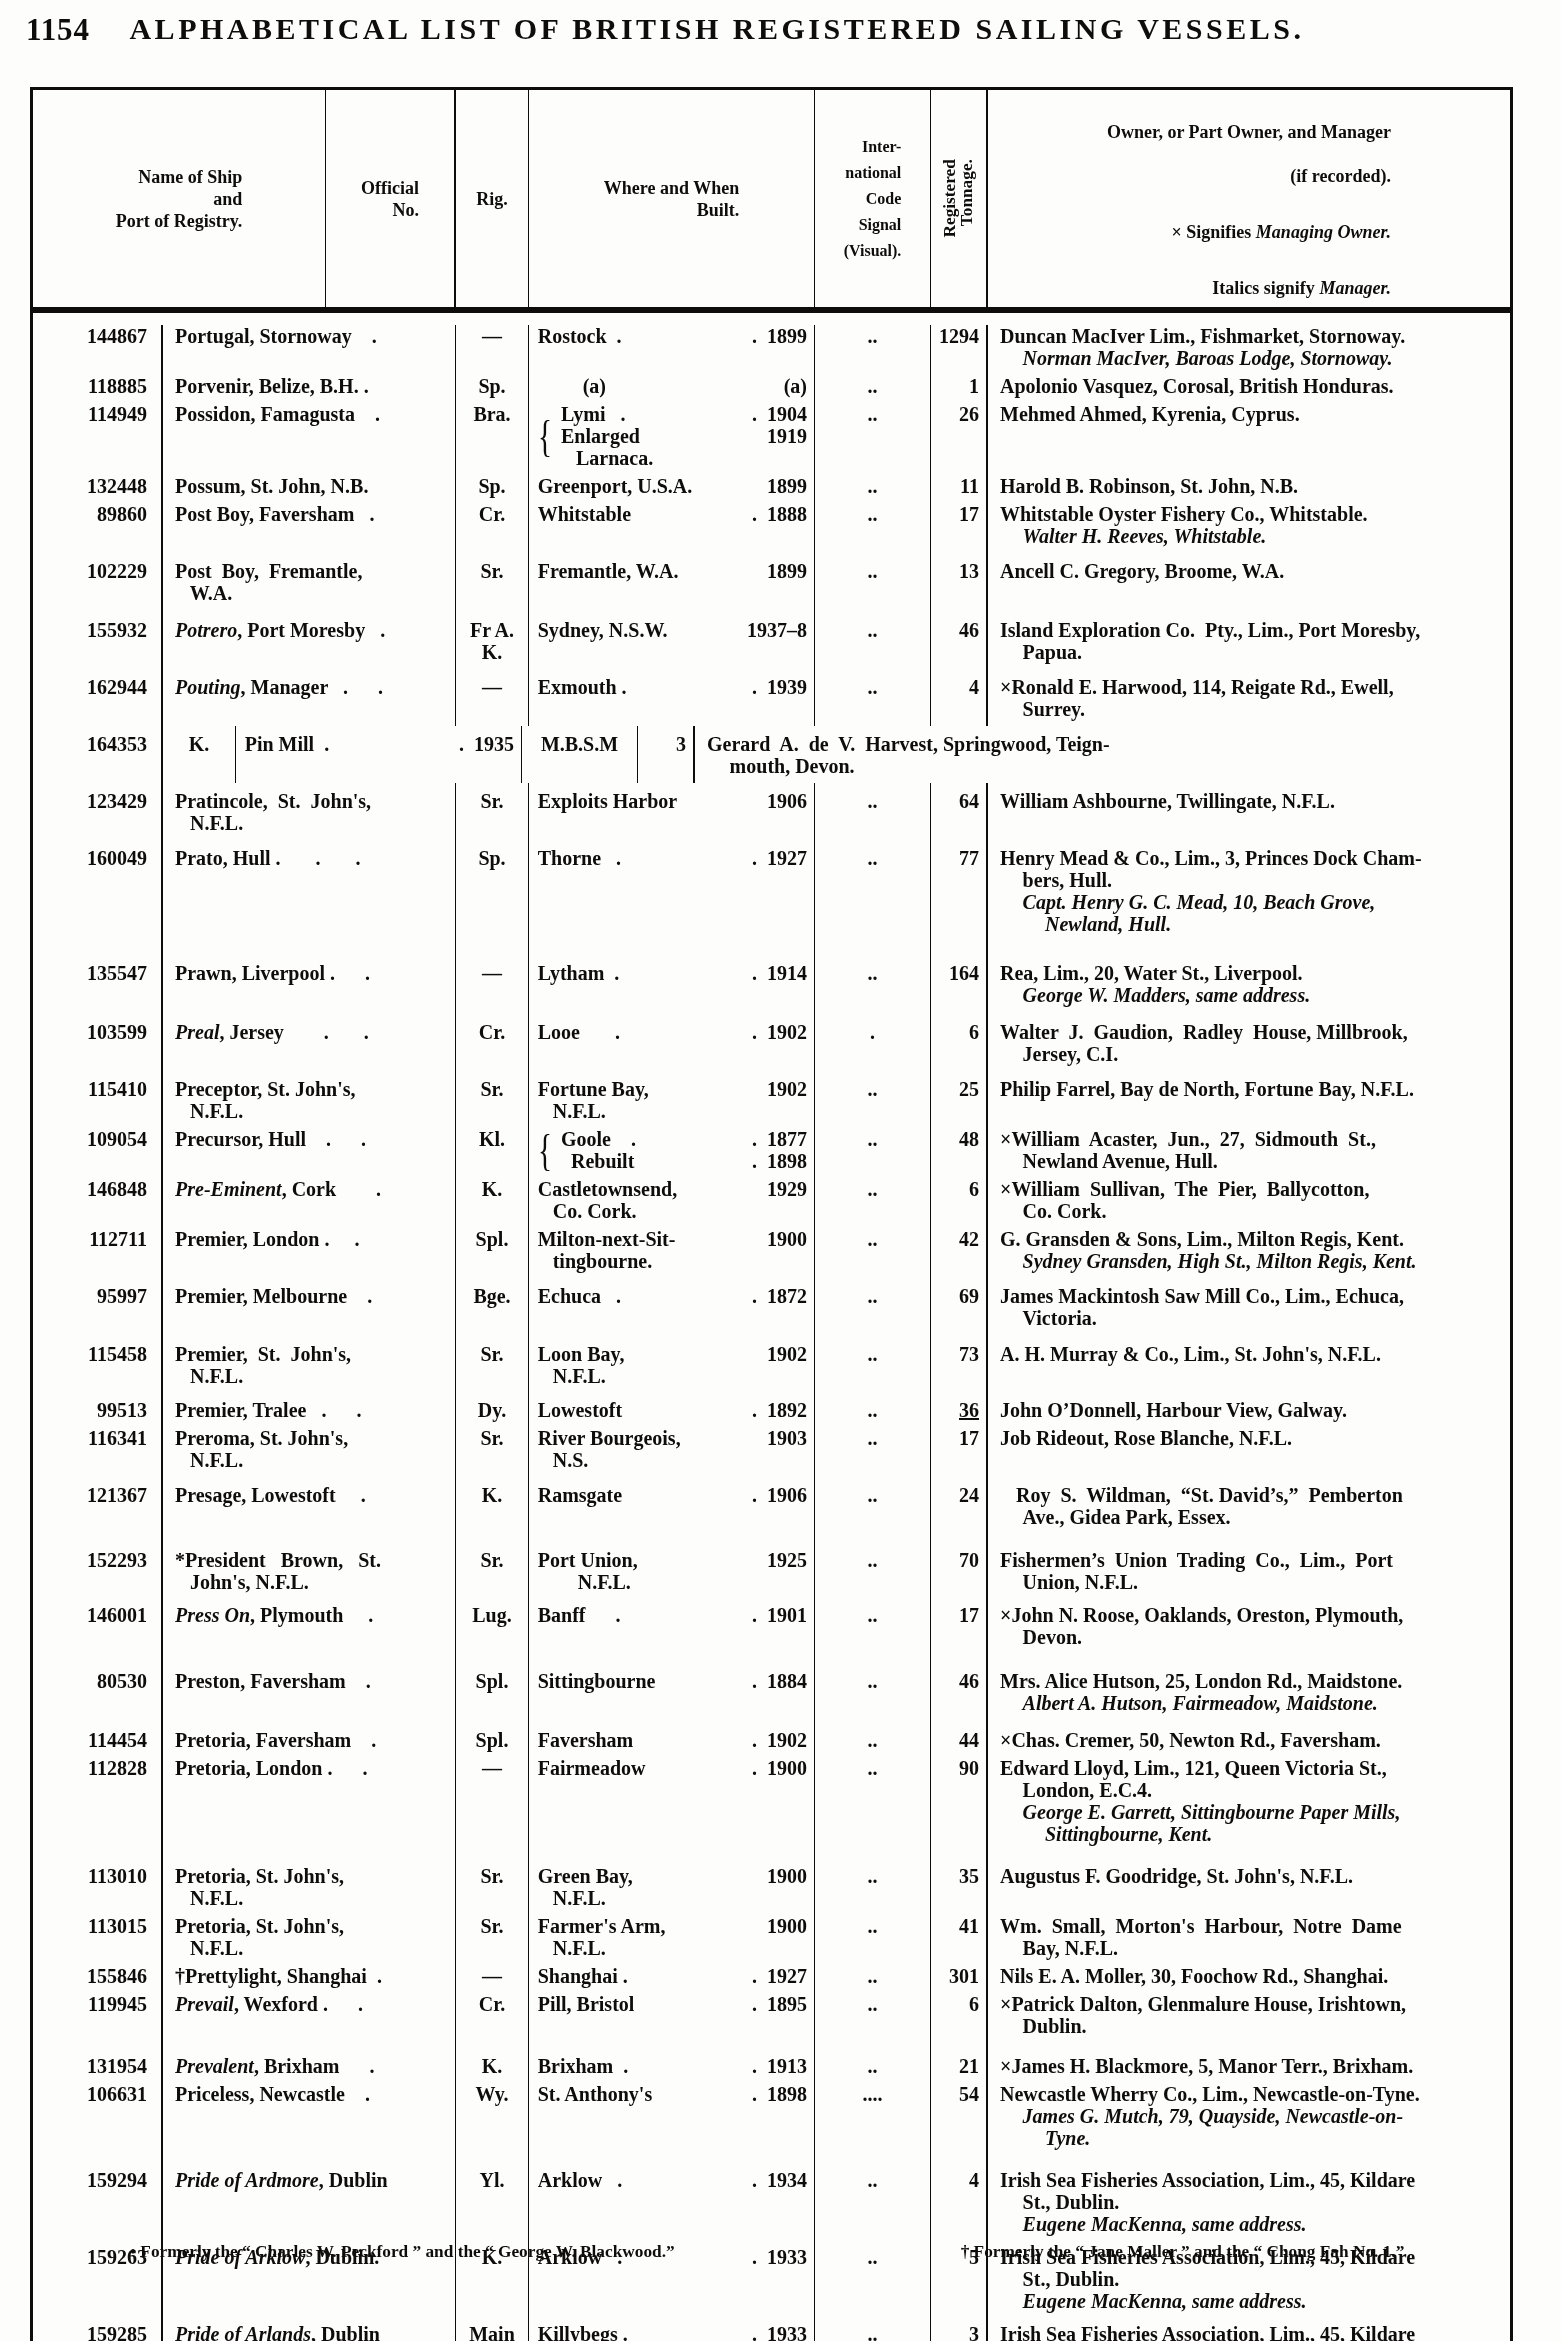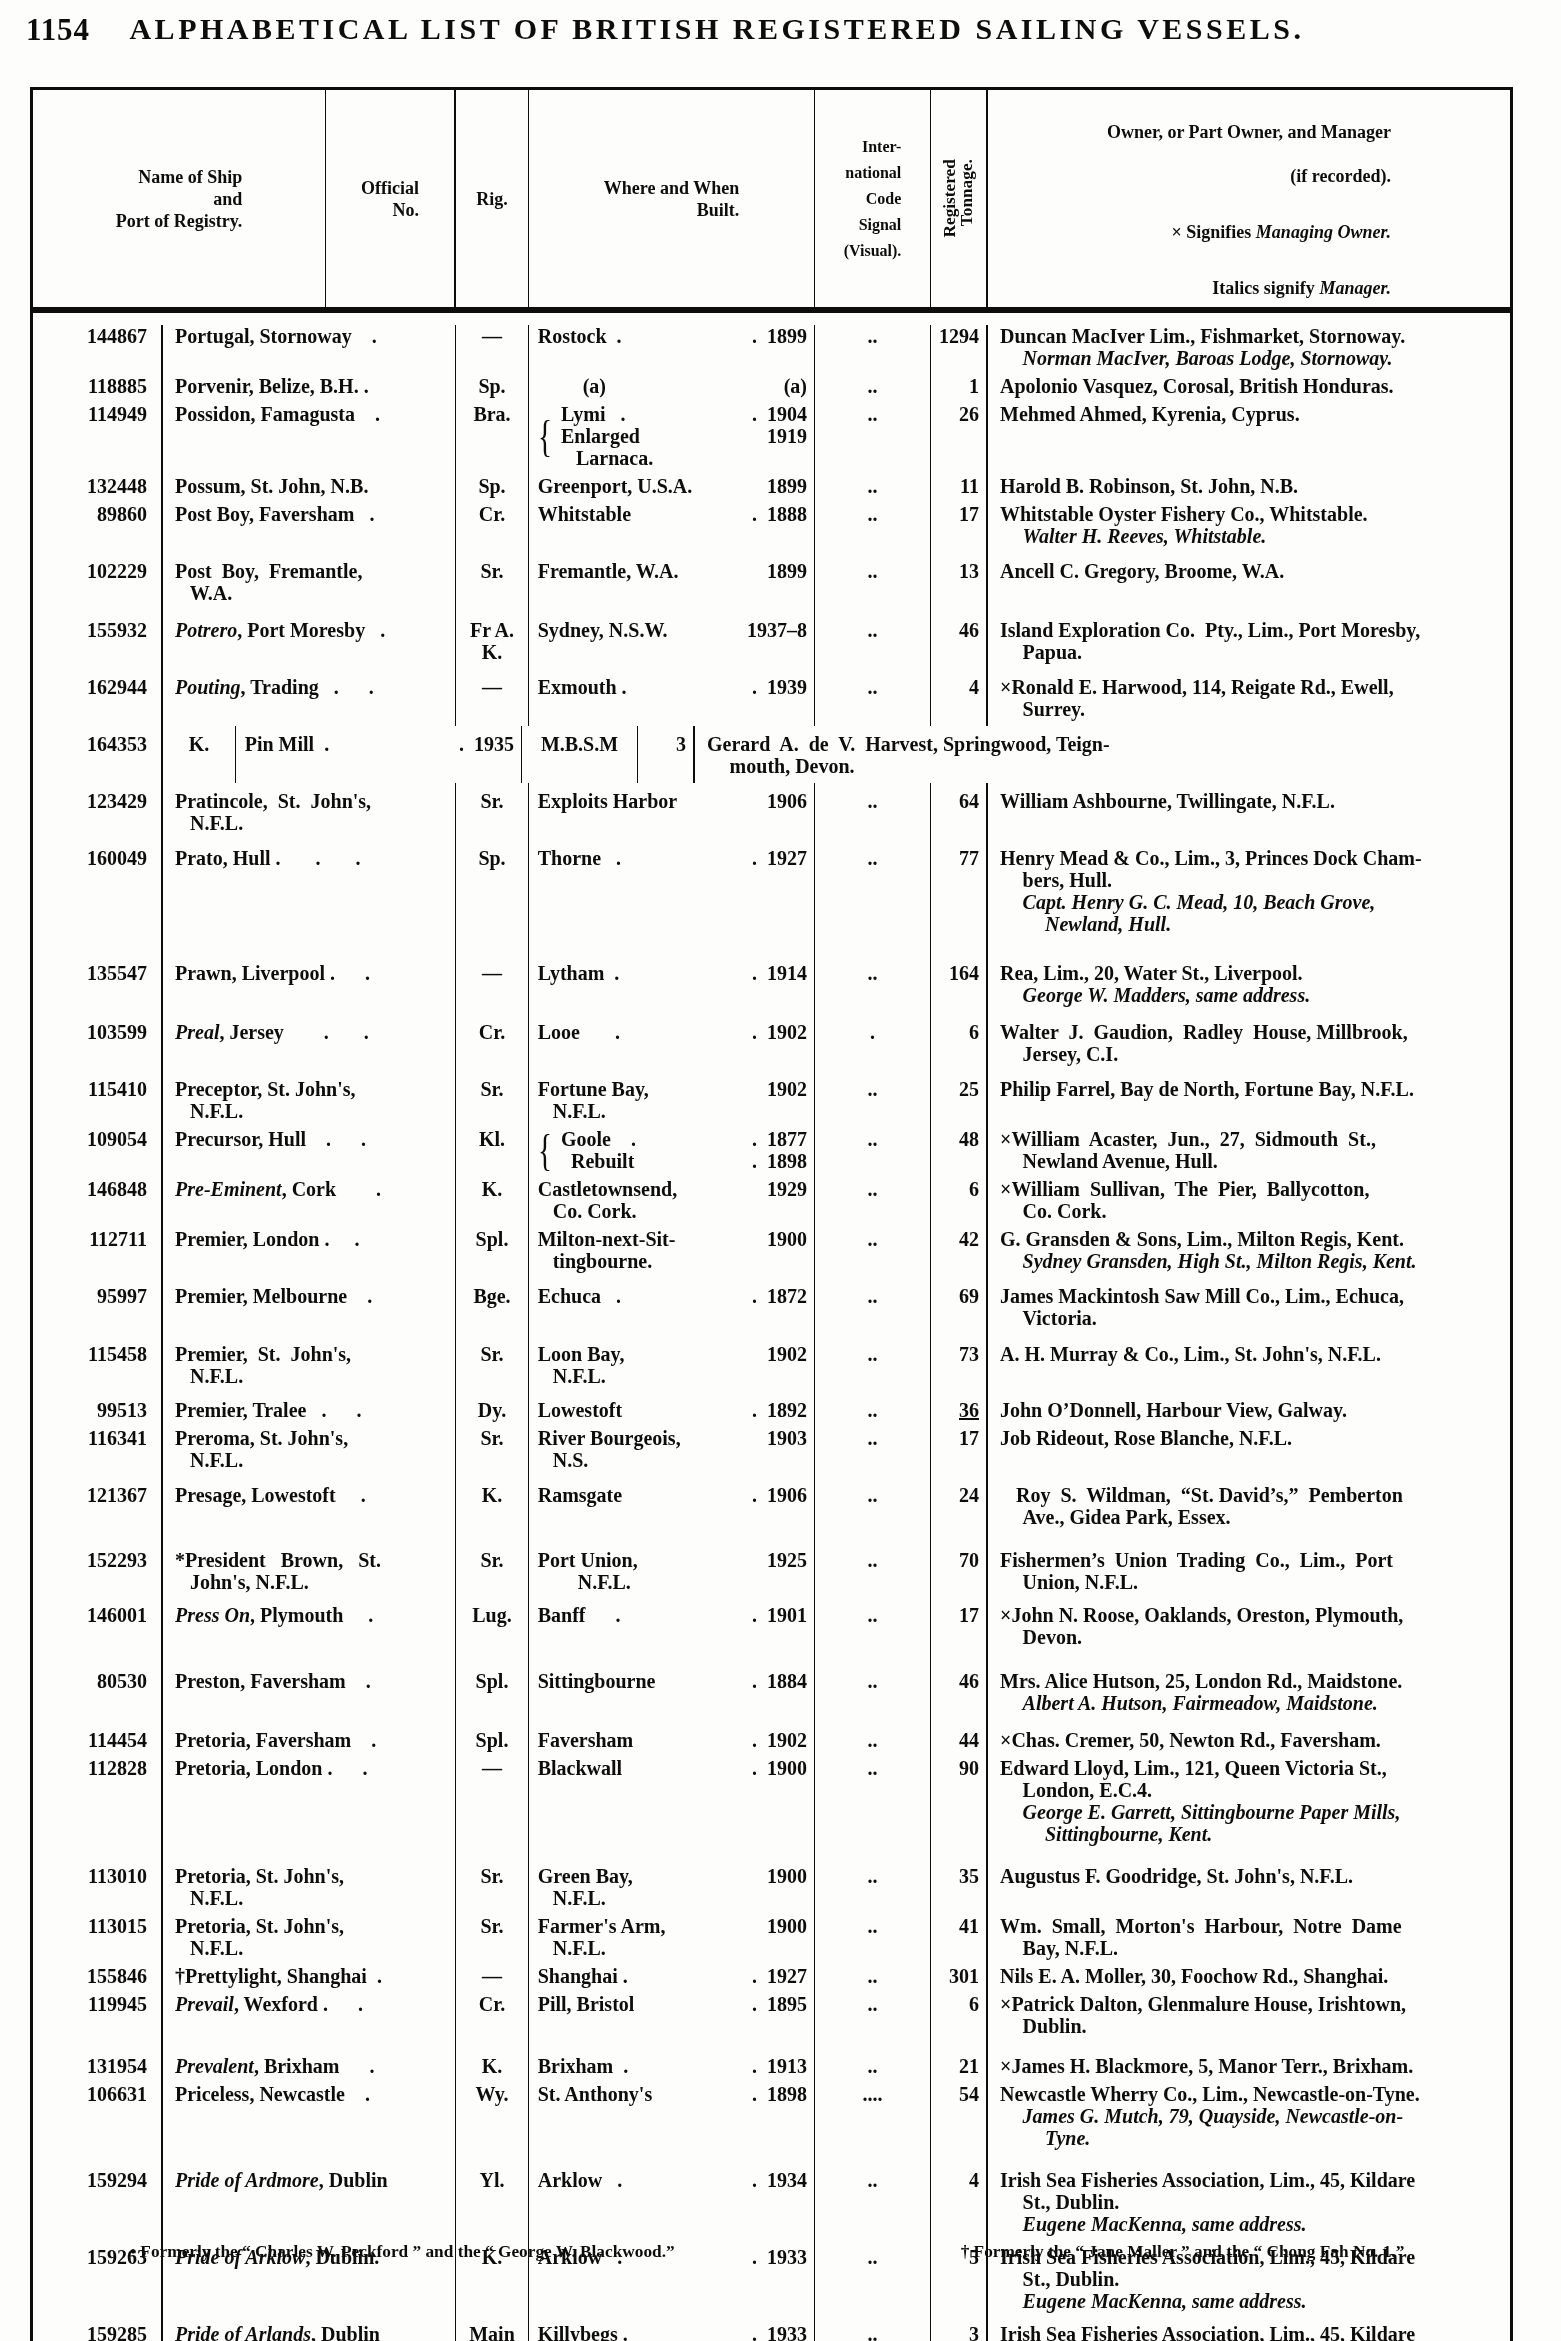--- a/index.html
+++ b/index.html
@@ -251,21 +251,21 @@
     <div class="td c-code v2" style="padding-top: 8.7px;">..</div>
     <div class="td c-ton v" style="padding-top: 8.7px;">46</div>
     <div class="td c-owner" style="padding-top: 8.7px;">
             <div style="padding-left: 0px;">Island Exploration Co.  Pty., Lim., Port Moresby,</div>
             <div style="padding-left: 22.6px;">Papua.</div>
           </div>
   </div>
         <div class="tr">
     <div class="td c-no v" style="padding-top: 7px;">162944</div>
     <div class="td c-name v2" style="padding-top: 7px;">
-            <div><span class="it">Pouting</span><span>, Trading   .      .</span></div>
+            <div><span class="it">Pouting</span><span>, Manager   .      .</span></div>
           </div>
     <div class="td c-rig v2" style="padding-top: 7px;">
             <div>—</div>
           </div>
     <div class="td c-built v2" style="padding-top: 7px;">
             <div class="bcol">
               <div class="bp">
                 <div>Exmouth .</div>
               </div>
               <div class="by"><div>.  1939</div></div>
@@ -702,21 +702,21 @@
     <div class="td c-no v" style="padding-top: 0px;">112828</div>
     <div class="td c-name v2" style="padding-top: 0px;">
             <div><span>Pretoria, London .      .</span></div>
           </div>
     <div class="td c-rig v2" style="padding-top: 0px;">
             <div>—</div>
           </div>
     <div class="td c-built v2" style="padding-top: 0px;">
             <div class="bcol">
               <div class="bp">
-                <div>Blackwall</div>
+                <div>Fairmeadow</div>
               </div>
               <div class="by"><div>.  1900</div></div>
             </div>
           </div>
     <div class="td c-code v2" style="padding-top: 0px;">..</div>
     <div class="td c-ton v" style="padding-top: 0px;">90</div>
     <div class="td c-owner" style="padding-top: 0px;">
             <div style="padding-left: 0px;">Edward Lloyd, Lim., 121, Queen Victoria St.,</div>
             <div style="padding-left: 22.6px;">London, E.C.4.</div>
             <div class="it" style="padding-left: 22.6px;">George E. Garrett, Sittingbourne Paper Mills,</div>

